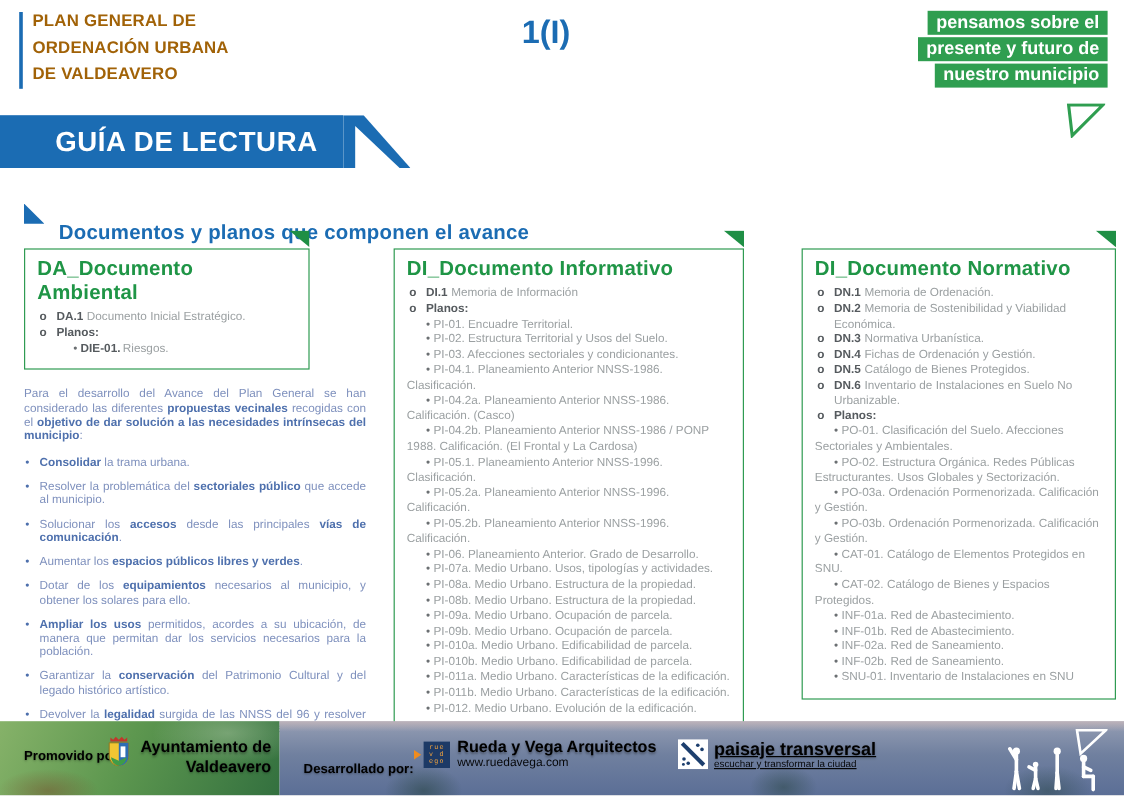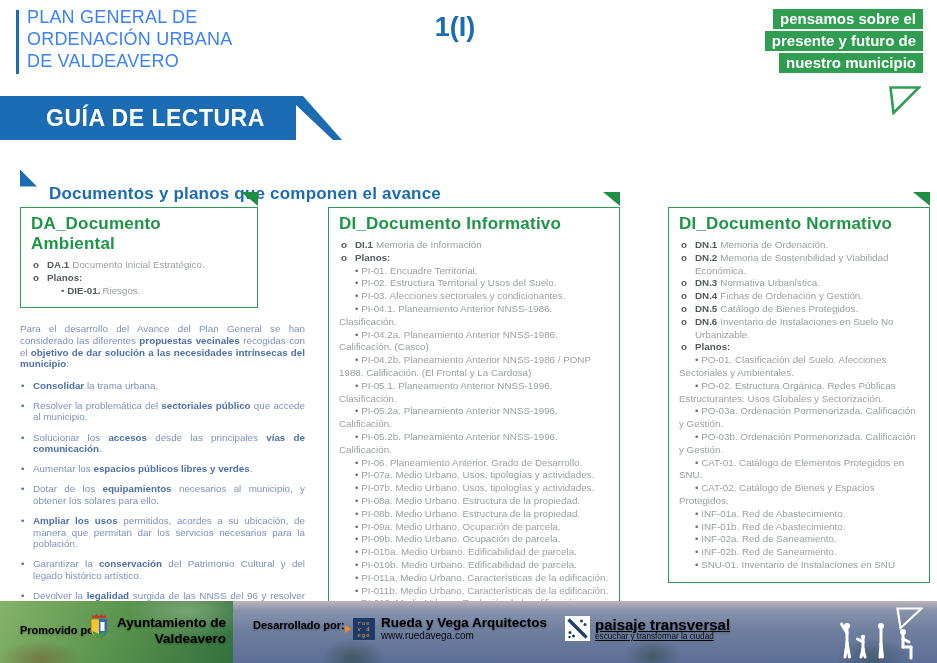--- a/index.html
+++ b/index.html
@@ -1,21 +1,21 @@
 <!DOCTYPE html>
 <html><head>
 <meta charset="utf-8">
 <style>
   html,body{margin:0;padding:0;background:#e8e8e8;}
   .page{position:relative;width:937px;height:663px;background:#fff;overflow:hidden;
         font-family:"Liberation Sans",sans-serif;margin:0 auto;}
   
   .vrule{position:absolute;left:16px;top:10px;width:3px;height:64px;background:#1b6cb3;}
-  .site-title{position:absolute;left:27px;top:6px;font-size:18px;font-weight:normal;
-              color:#3b82f6;line-height:22px;white-space:pre-line;letter-spacing:.2px;}
+  .site-title{position:absolute;left:27px;top:6px;font-size:14px;font-weight:bold;
+              color:#a16207;line-height:22px;white-space:pre-line;letter-spacing:.2px;}
   .page-number{position:absolute;left:395px;top:12px;width:120px;text-align:center;
                font-size:27px;font-weight:bold;color:#1b6cb3;}
   .badges{position:absolute;right:14px;top:9px;display:flex;flex-direction:column;
           align-items:flex-end;gap:2px;margin-left:13px;}
   .badge-line{background:#2f9e50;color:#fff;font-weight:bold;font-size:15px;
               padding:1px 7px 2px;white-space:nowrap;}
   .badge-tail{position:absolute;right:16px;top:86px;}
   
   .ribbon{position:absolute;left:0;top:96px;height:44px;display:flex;}
   .ribbon-bar{width:240px;background:#1b6cb3;color:#fff;font-weight:bold;font-size:23px;
@@ -67,21 +67,21 @@
     background:
       linear-gradient(180deg, rgba(223,196,190,.55) 0%, rgba(223,196,190,0) 14%),
       radial-gradient(ellipse 46px 30px at 120px 58px, rgba(32,62,54,.5), transparent 70%),
       radial-gradient(ellipse 40px 26px at 420px 55px, rgba(32,62,54,.45), transparent 70%),
       radial-gradient(ellipse 52px 30px at 640px 58px, rgba(32,62,54,.4), transparent 70%),
       linear-gradient(180deg,#959eb4 0%,#70809f 45%,#5b6e96 100%);}
   .f-overlay{position:absolute;left:0;top:601px;width:937px;height:62px;}
   .f-label{position:absolute;font-size:11px;font-weight:bold;
            text-shadow:0 1px 2px rgba(0,0,0,.35);}
   .lbl-promovido{left:20px;top:23px;}
-  .lbl-desarrollado{left:253px;top:18px;}
+  .lbl-desarrollado{left:253px;top:34px;}
   .crest{position:absolute;left:88px;top:12px;}
   .org-name{position:absolute;left:117px;top:14px;font-size:13.5px;font-weight:bold;
             line-height:16px;white-space:pre-line;text-shadow:0 1px 2px rgba(0,0,0,.35);text-align:right;}
   .rv-logo{position:absolute;left:353px;top:17px;width:22px;height:22px;background:#1d3a66;
            display:flex;flex-direction:column;justify-content:center;align-items:center;}
   .rv-logo::before{content:"";position:absolute;left:-8px;top:7px;width:0;height:0;
            border-left:6px solid #f08c1e;border-top:4px solid transparent;
            border-bottom:4px solid transparent;}
   .rv-row{font-family:"DejaVu Sans Mono",monospace;font-size:5.5px;line-height:6px;
           color:#f0a23e;letter-spacing:1px;}
@@ -185,21 +185,20 @@
           <div class="pitem">PI-02. Estructura Territorial y Usos del Suelo.</div>
           <div class="pitem">PI-03. Afecciones sectoriales y condicionantes.</div>
           <div class="pitem">PI-04.1. Planeamiento Anterior NNSS-1986. Clasificación.</div>
           <div class="pitem">PI-04.2a. Planeamiento Anterior NNSS-1986. Calificación. (Casco)</div>
           <div class="pitem">PI-04.2b. Planeamiento Anterior NNSS-1986 / PONP 1988. Calificación. (El Frontal y La Cardosa)</div>
           <div class="pitem">PI-05.1. Planeamiento Anterior NNSS-1996. Clasificación.</div>
           <div class="pitem">PI-05.2a. Planeamiento Anterior NNSS-1996. Calificación.</div>
           <div class="pitem">PI-05.2b. Planeamiento Anterior NNSS-1996. Calificación.</div>
           <div class="pitem">PI-06. Planeamiento Anterior. Grado de Desarrollo.</div>
           <div class="pitem">PI-07a. Medio Urbano. Usos, tipologías y actividades.</div>
-          <div class="pitem">PI-07b. Medio Urbano. Usos, tipologías y actividades.</div>
           <div class="pitem">PI-08a. Medio Urbano. Estructura de la propiedad.</div>
           <div class="pitem">PI-08b. Medio Urbano. Estructura de la propiedad.</div>
           <div class="pitem">PI-09a. Medio Urbano. Ocupación de parcela.</div>
           <div class="pitem">PI-09b. Medio Urbano. Ocupación de parcela.</div>
           <div class="pitem">PI-010a. Medio Urbano. Edificabilidad de parcela.</div>
           <div class="pitem">PI-010b. Medio Urbano. Edificabilidad de parcela.</div>
           <div class="pitem">PI-011a. Medio Urbano. Características de la edificación.</div>
           <div class="pitem">PI-011b. Medio Urbano. Características de la edificación.</div>
           <div class="pitem">PI-012. Medio Urbano. Evolución de la edificación.</div>
         </div>

